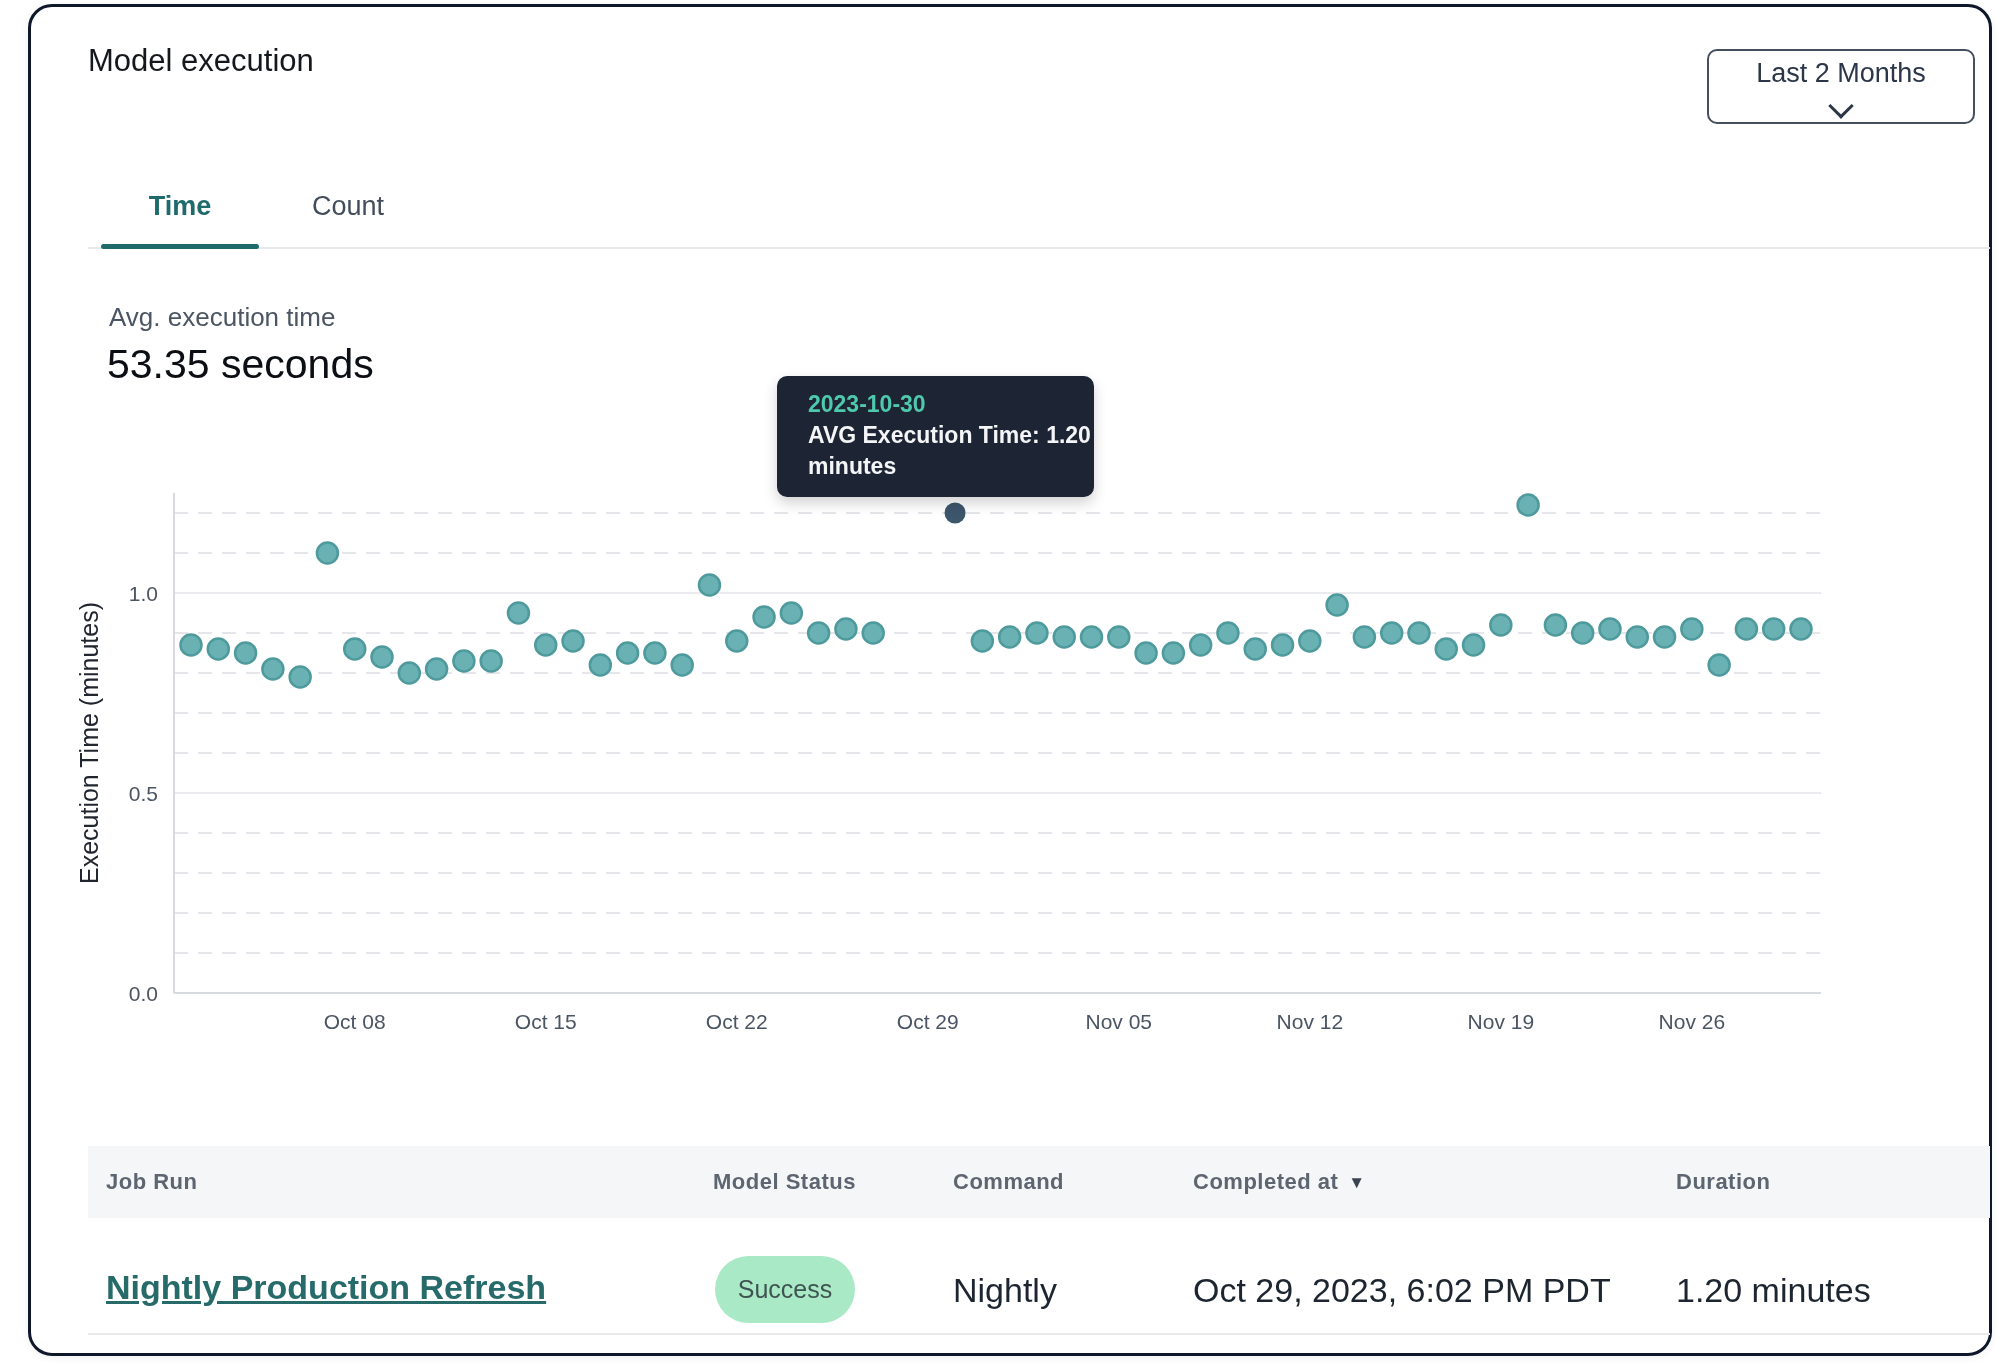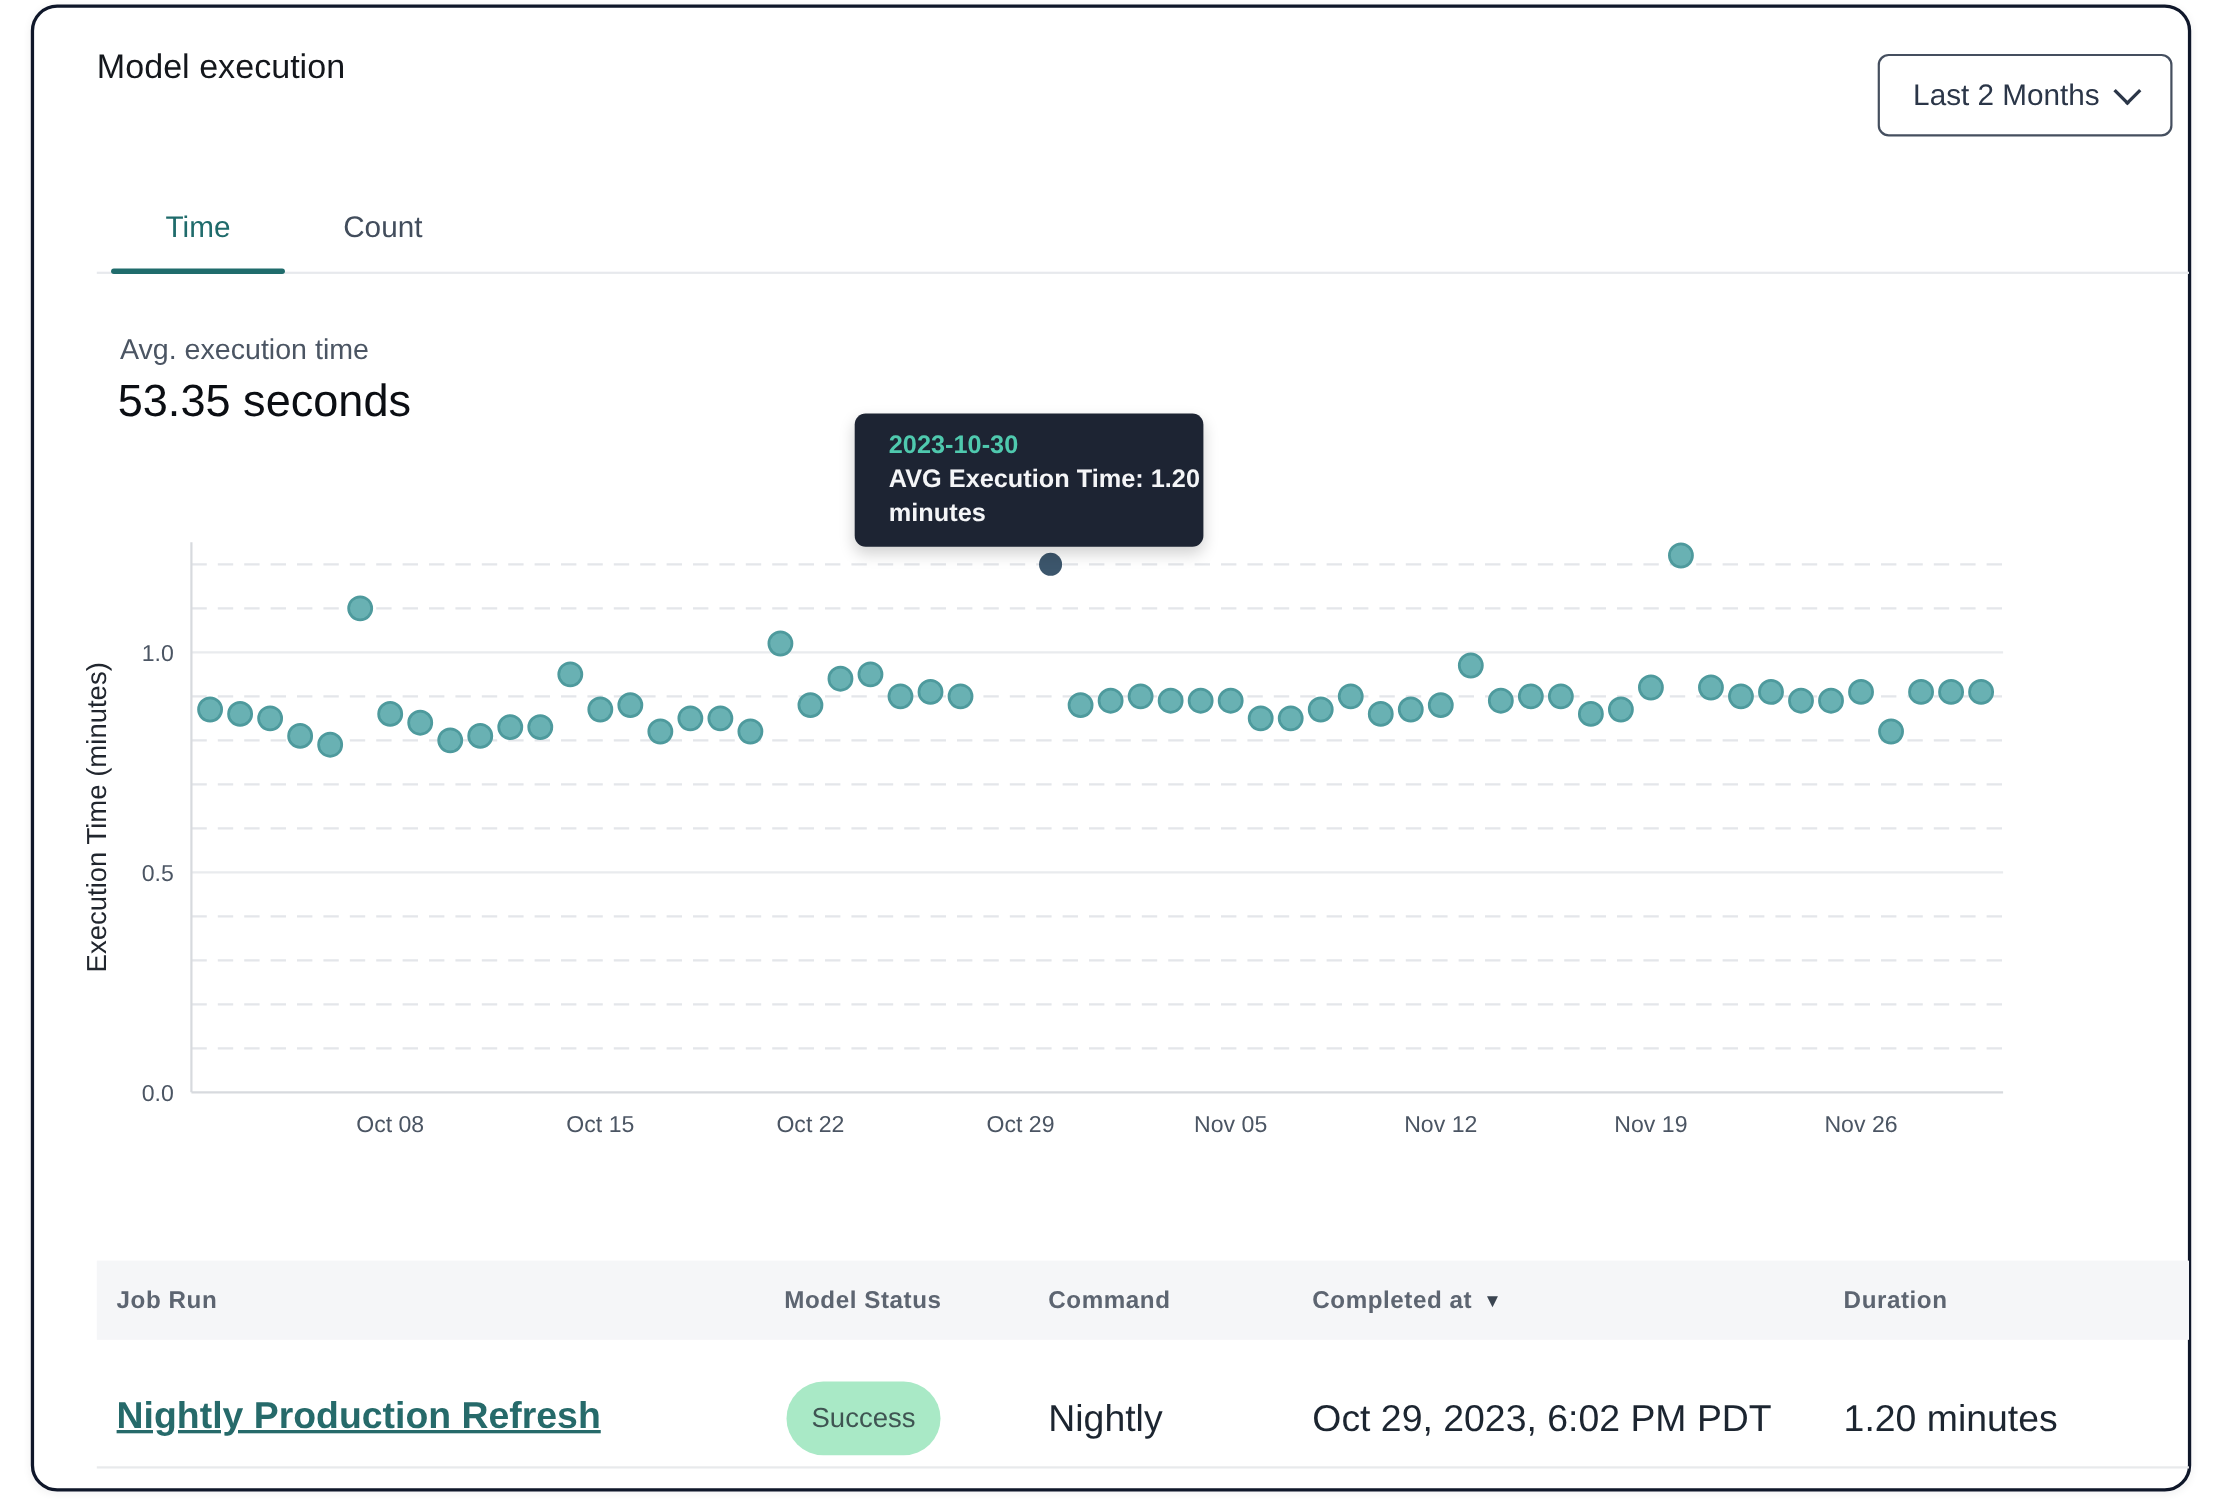--- a/index.html
+++ b/index.html
@@ -2,26 +2,26 @@
 <html><head>
 <meta charset="utf-8">
 <style>
   html,body{margin:0;padding:0;width:2016px;height:1372px;background:#ffffff;overflow:hidden;
     font-family:"Liberation Sans",sans-serif;-webkit-font-smoothing:antialiased;}
   .card{position:absolute;left:28px;top:4px;width:1958px;height:1346px;background:#ffffff;
     border:3px solid #0f172a;border-radius:24px;box-shadow:0 2px 8px rgba(16,24,40,.06);}
   .page-title{position:absolute;left:57px;top:36px;font-size:31px;font-weight:500;color:#14171c;}
   .range-btn{position:absolute;left:1676px;top:42px;width:264px;height:71px;background:#fff;
     border:2px solid #454f5f;border-radius:10px;display:flex;align-items:center;justify-content:center;
-    gap:16px;cursor:pointer;}
+    gap:16px;cursor:pointer;flex-direction:column;}
   .range-btn span.lbl{font-size:27px;color:#2b3648;font-weight:500;}
   .chev{width:15px;height:15px;border-right:3px solid #2b3648;border-bottom:3px solid #2b3648;
     transform:rotate(45deg);margin-top:-8px;}
   .tab{position:absolute;top:182px;height:50px;text-align:center;font-size:27px;line-height:34px;cursor:pointer;}
-  .tab-time{left:70px;width:158px;color:#1f6b6b;font-weight:400;}
+  .tab-time{left:70px;width:158px;color:#1f6b6b;font-weight:700;}
   .tab-count{left:228px;width:178px;color:#424d5c;font-weight:400;}
   .tab-track{position:absolute;left:57px;top:240px;width:1902px;height:2px;background:#e7e9ed;}
   .tab-underline{position:absolute;left:70px;top:237px;width:158px;height:5px;background:#206c6c;border-radius:3px;}
   .summary-label{position:absolute;left:78px;top:295px;font-size:26px;color:#4b5563;}
   .summary-value{position:absolute;left:76px;top:334px;font-size:41px;font-weight:500;color:#0b0e13;}
   .tooltip{position:absolute;left:746px;top:369px;width:317px;height:121px;box-sizing:border-box;
     background:#1d2433;border-radius:10px;padding:13px 0 0 31px;box-shadow:0 6px 14px rgba(0,0,0,.18);z-index:5;}
   .tooltip .tt-date{display:block;font-size:23px;line-height:31px;font-weight:700;color:#4fc9ae;}
   .tooltip .tt-line{display:block;font-size:23px;line-height:31px;font-weight:600;color:#f4f5f7;}
   #chart-wrap{position:absolute;left:40px;top:460px;width:1800px;height:600px;}

